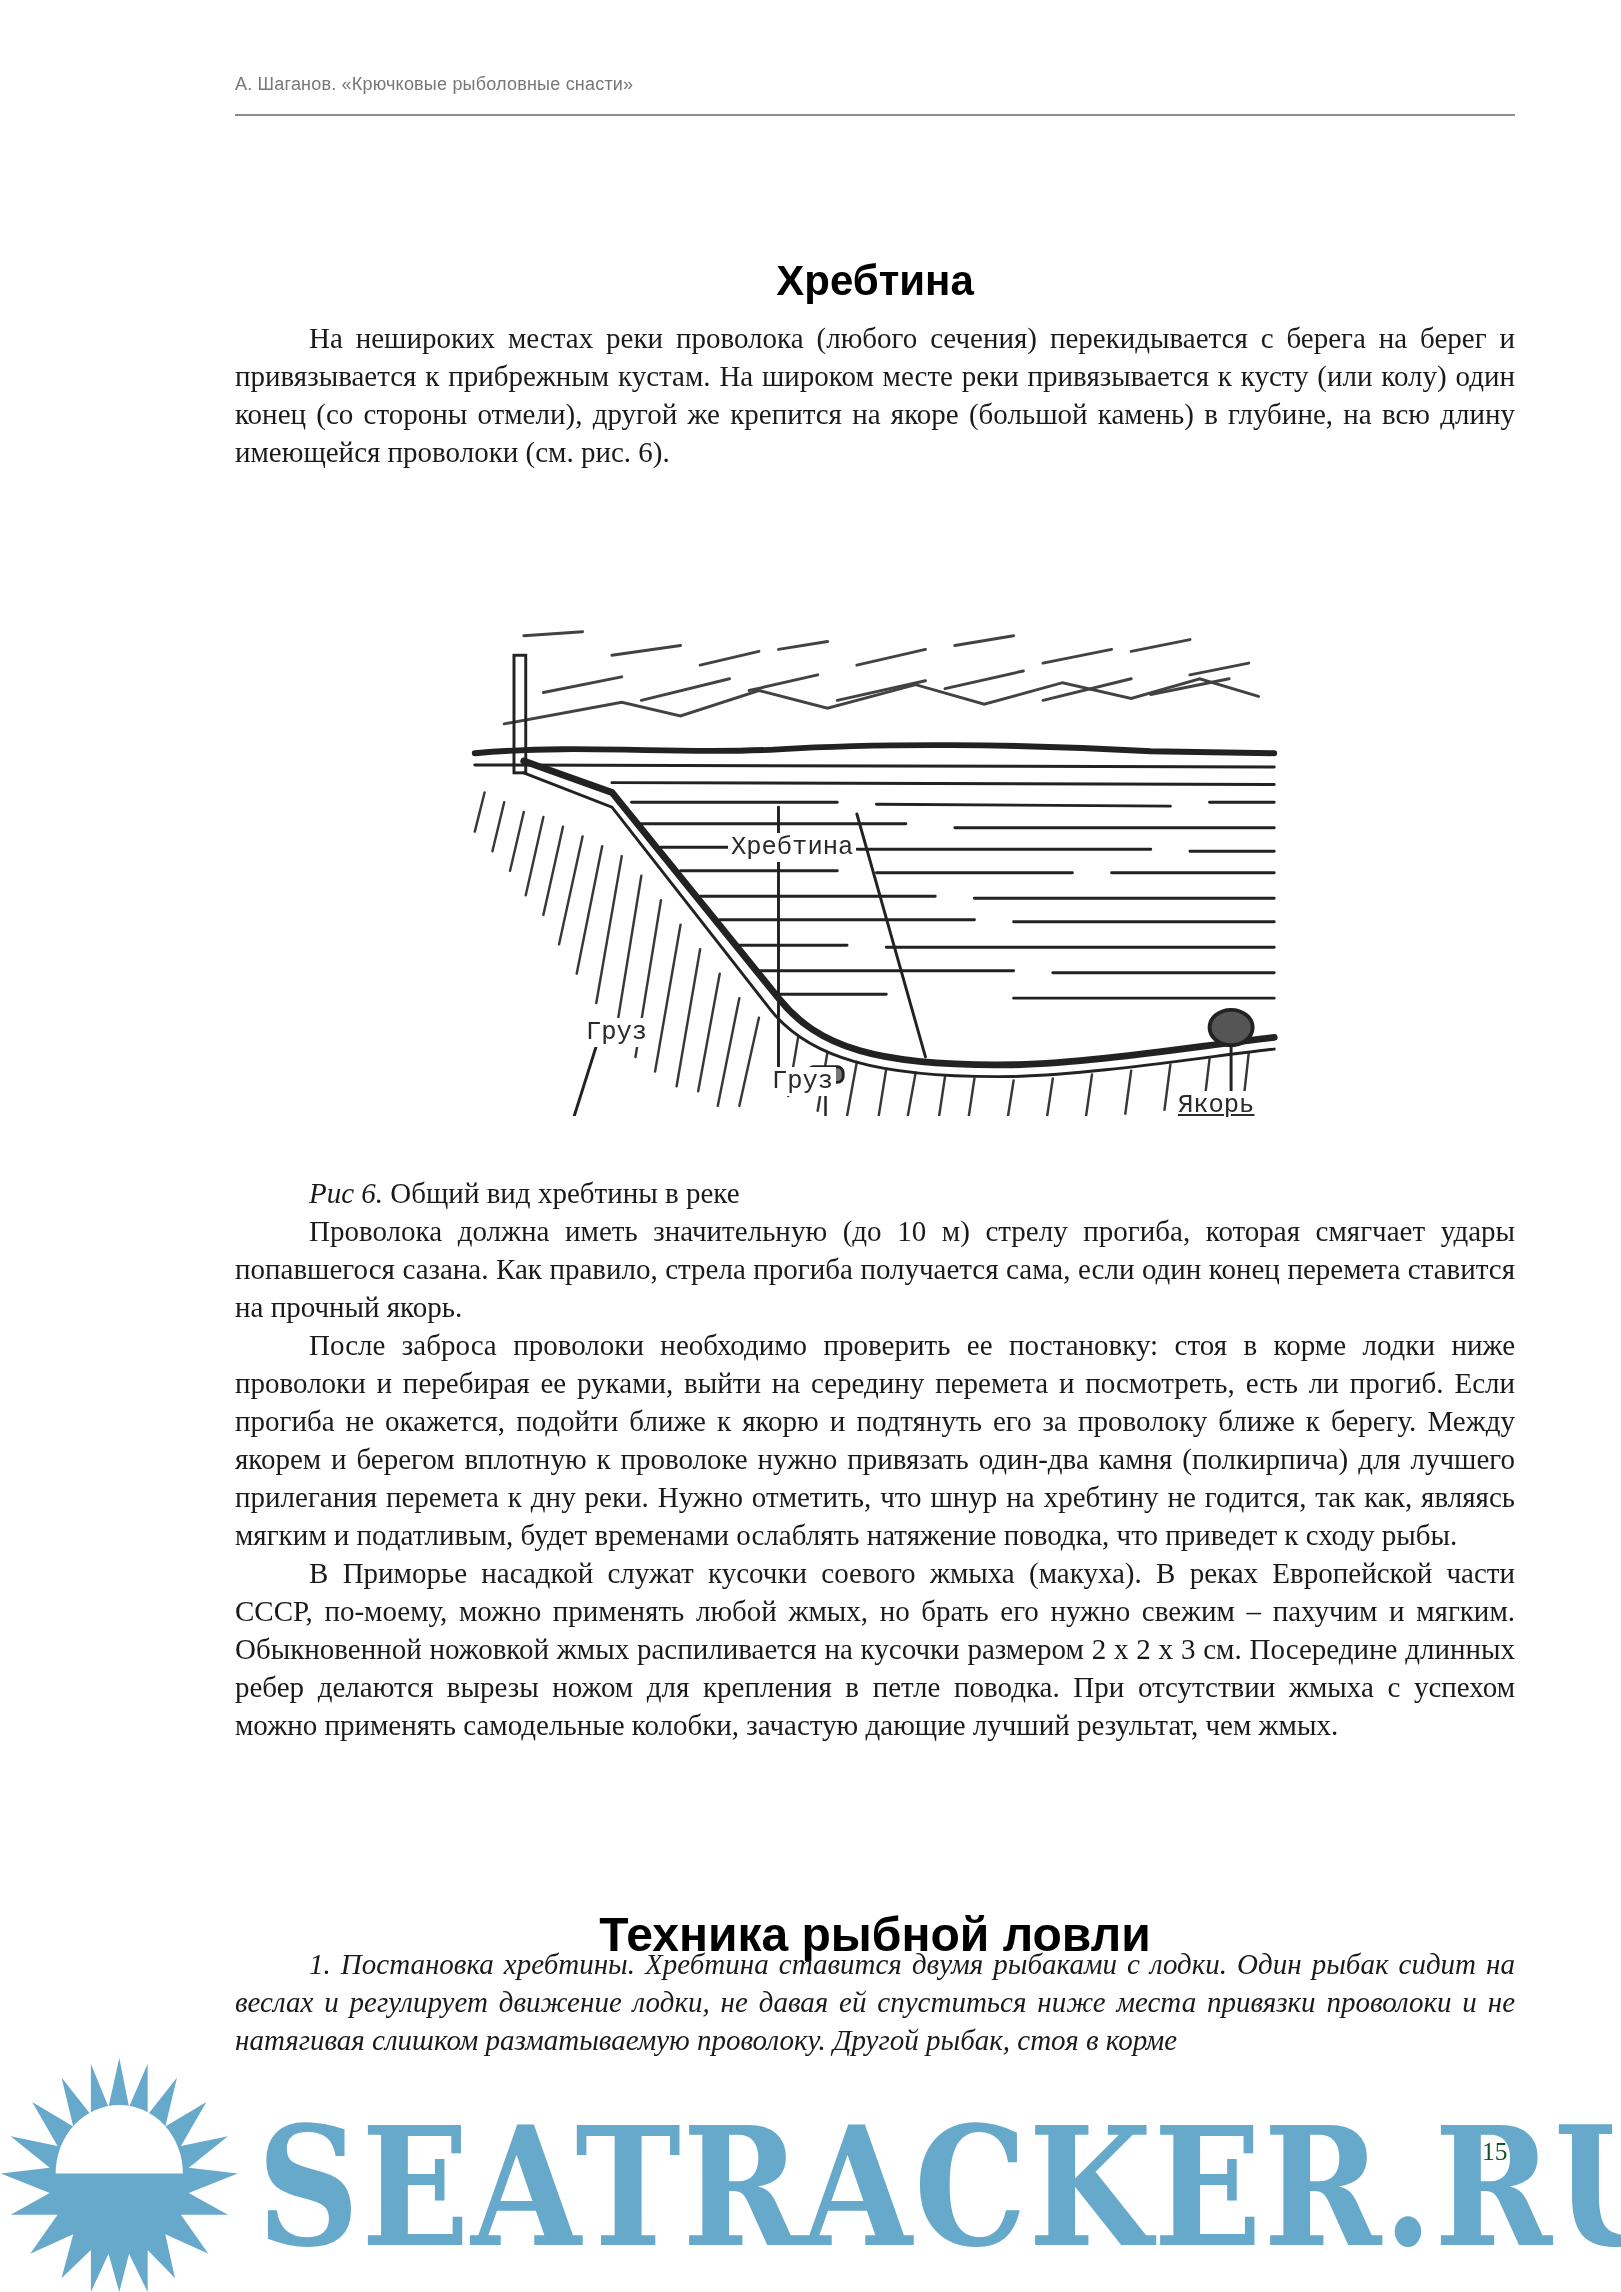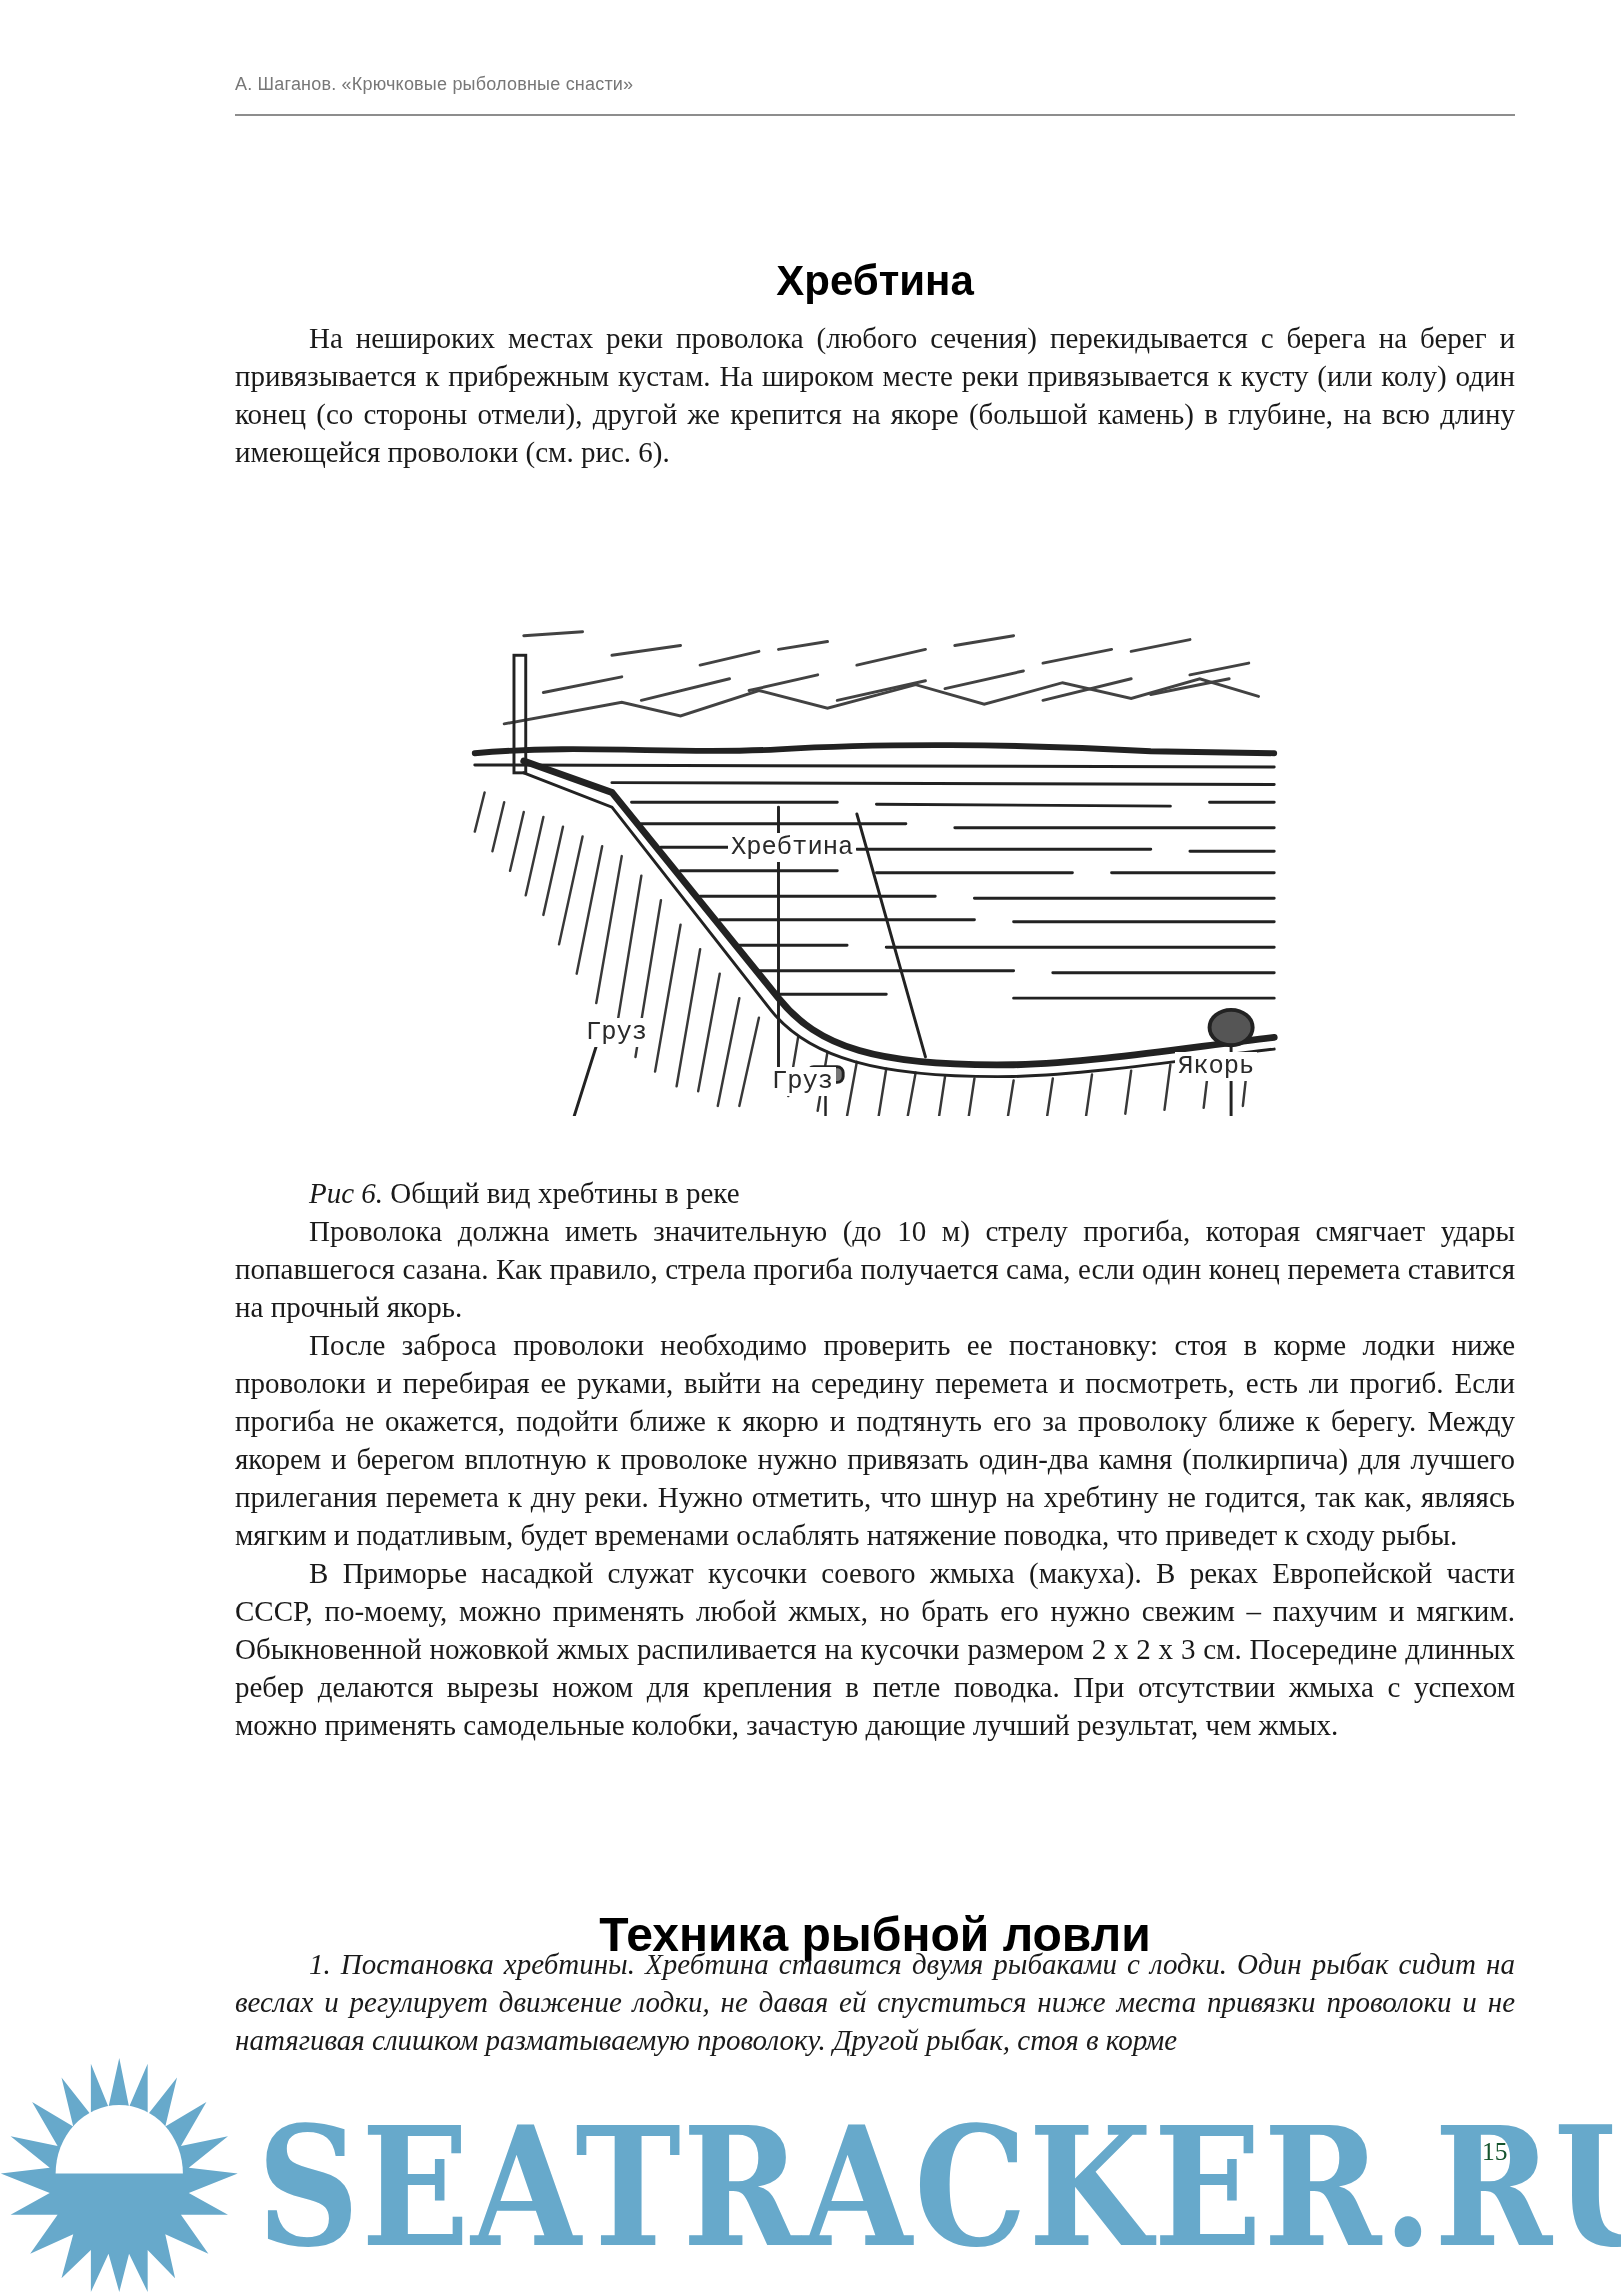--- a/index.html
+++ b/index.html
@@ -105,21 +105,21 @@
       <path d="M782 448 L782 600" stroke-width="3"></path>
 
       <rect x="350" y="470" width="36" height="16" rx="6" stroke-width="3" fill="#777"></rect>
       <path d="M368 486 L368 598" stroke-width="2.5"></path>
       <path d="M140 430 L80 620" stroke-width="3"></path>
     </g>
   </svg>
   <span class="fig-label" style="left:263px; top:227px;">Хребтина</span>
   <span class="fig-label" style="left:118px; top:412px;">Груз</span>
   <span class="fig-label" style="left:304px; top:461px;">Груз</span>
-  <span class="fig-label" style="left:710px; top:446px;">Якорь</span>
+  <span class="fig-label" style="left:710px; top:485px;text-decoration:underline;">Якорь</span>
 </div>
 
 <div class="body-text" id="block-2">
   <p class="caption"><em>Рис 6.</em><span> Общий вид хребтины в реке</span></p>
   <p>Проволока должна иметь значительную (до 10 м) стрелу прогиба, которая смягчает удары попавшегося сазана. Как правило, стрела прогиба получается сама, если один конец перемета ставится на прочный якорь.</p>
   <p>После заброса проволоки необходимо проверить ее постановку: стоя в корме лодки ниже проволоки и перебирая ее руками, выйти на середину перемета и посмотреть, есть ли прогиб. Если прогиба не окажется, подойти ближе к якорю и подтянуть его за проволоку ближе к берегу. Между якорем и берегом вплотную к проволоке нужно привязать один-два камня (полкирпича) для лучшего прилегания перемета к дну реки. Нужно отметить, что шнур на хребтину не годится, так как, являясь мягким и податливым, будет временами ослаблять натяжение поводка, что приведет к сходу рыбы.</p>
   <p>В Приморье насадкой служат кусочки соевого жмыха (макуха). В реках Европейской части СССР, по-моему, можно применять любой жмых, но брать его нужно свежим – пахучим и мягким. Обыкновенной ножовкой жмых распиливается на кусочки размером 2 х 2 х 3 см. Посередине длинных ребер делаются вырезы ножом для крепления в петле поводка. При отсутствии жмыха с успехом можно применять самодельные колобки, зачастую дающие лучший результат, чем жмых.</p>
 </div>
 
 <h2 class="section-title" id="title-2">Техника рыбной ловли</h2>

